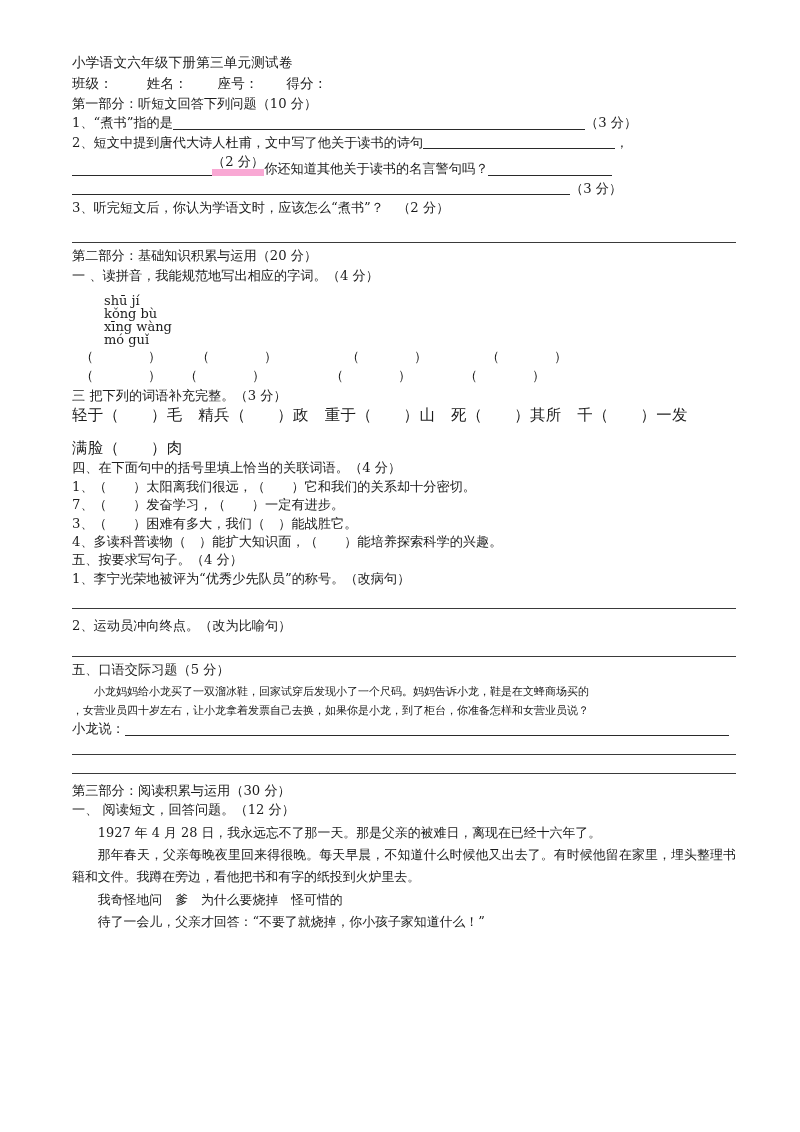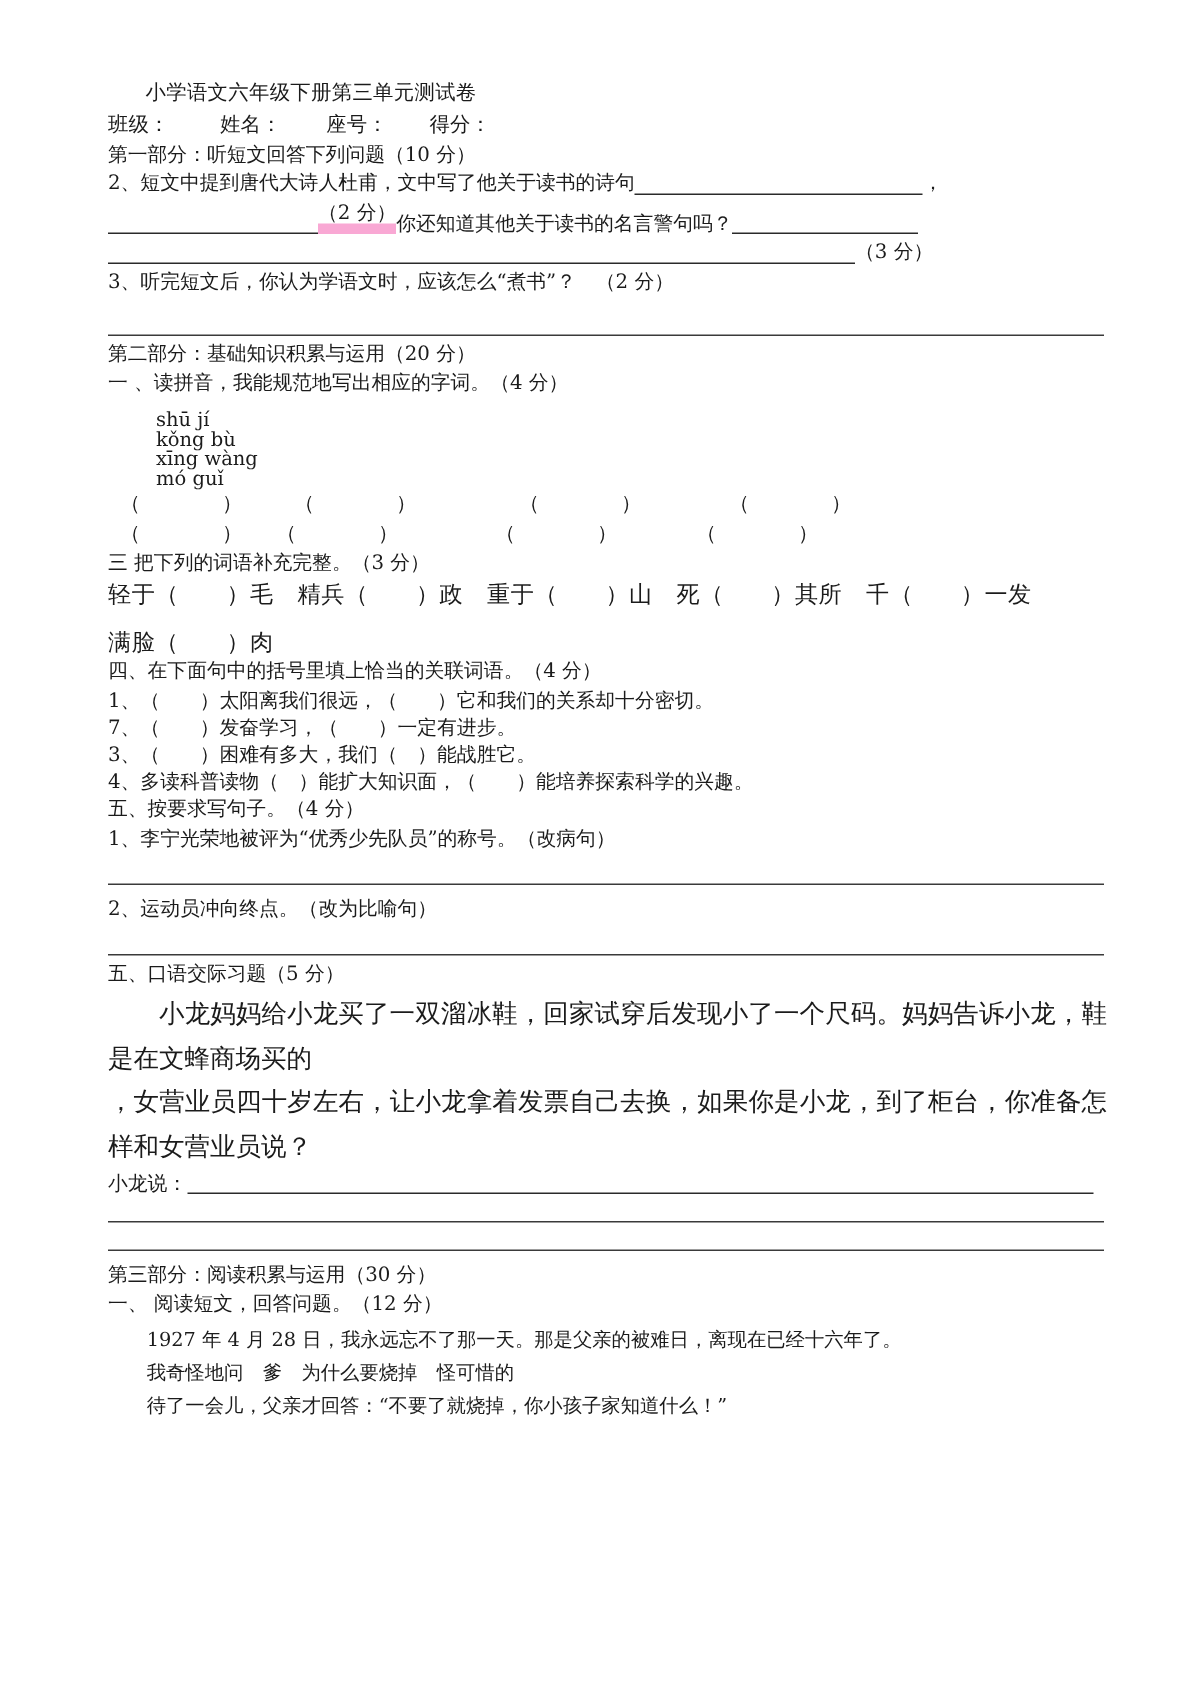--- a/index.html
+++ b/index.html
@@ -34,21 +34,20 @@
     align-items: flex-start;
     white-space: pre;
     margin: 0;
   }
 
   
   .title {
     font-size: 13.6px;
     letter-spacing: 0.2px;
     margin-bottom: 7px;
-    margin-left: 25px;
   }
   .headfields {
     font-size: 13.6px;
     margin-bottom: 7px;
   }
   .headfields .gap-a { display:inline-block; width: 34px; }
   .headfields .gap-b { display:inline-block; width: 30px; }
   .headfields .gap-c { display:inline-block; width: 28px; }
 
   .sect {
@@ -137,21 +136,21 @@
   
   .para {
     font-size: 12.9px;
     line-height: 1.72;
     text-indent: 2em;
     margin: 0;
     width: 664px;
     text-align: justify;
   }
   .oral-body {
-    font-size: 17px;
+    font-size: 11px;
     line-height: 1.74;
     width: 666px;
     margin: 0;
     text-align: justify;
   }
   .oral-first { text-indent: 2em; }
 
   .answer-label {
     font-size: 13.2px;
     white-space: pre;
@@ -164,20 +163,23 @@
   <div class="doc">
 
     <div class="title">小学语文六年级下册第三单元测试卷</div>
 
     <div class="headfields">
       <span>班级：</span><span class="gap-a"></span><span>姓名：</span><span class="gap-b"></span><span>座号：</span><span class="gap-c"></span><span>得分：</span>
     </div>
 
     <div class="sect">第一部分：听短文回答下列问题（10 分）</div>
 
+    <div class="qline">
+      <span>1、“煮书”指的是</span><span class="ul" style="width:412px"></span><span>（3 分）</span>
+    </div>
 
     <div class="qline">
       <span>2、短文中提到唐代大诗人杜甫，文中写了他关于读书的诗句</span><span class="ul" style="width:192px"></span><span>，</span>
     </div>
 
     <div class="qline">
       <span class="ul" style="width:140px"></span><span class="ul-txt">（2 分）</span><span>你还知道其他关于读书的名言警句吗？</span><span class="ul" style="width:124px"></span>
     </div>
 
     <div class="qline">
@@ -243,17 +245,18 @@
     <div class="spacer-18"></div>
     <hr class="rule rule-wide">
     <div class="spacer-18"></div>
     <hr class="rule rule-wide">
     <div class="spacer-10"></div>
 
     <div class="sect">第三部分：阅读积累与运用（30 分）</div>
     <div class="sect">一、 阅读短文，回答问题。（12 分）</div>
 
     <div class="para">1927 年 4 月 28 日，我永远忘不了那一天。那是父亲的被难日，离现在已经十六年了。</div>
+    <div class="para">那年春天，父亲每晚夜里回来得很晚。每天早晨，不知道什么时候他又出去了。有时候他留在家里，埋头整理书籍和文件。我蹲在旁边，看他把书和有字的纸投到火炉里去。</div>
     <div class="para">我奇怪地问　爹　为什么要烧掉　怪可惜的</div>
     <div class="para">待了一会儿，父亲才回答：“不要了就烧掉，你小孩子家知道什么！”</div>
 
   </div>
 </div>
 
 </body></html>

